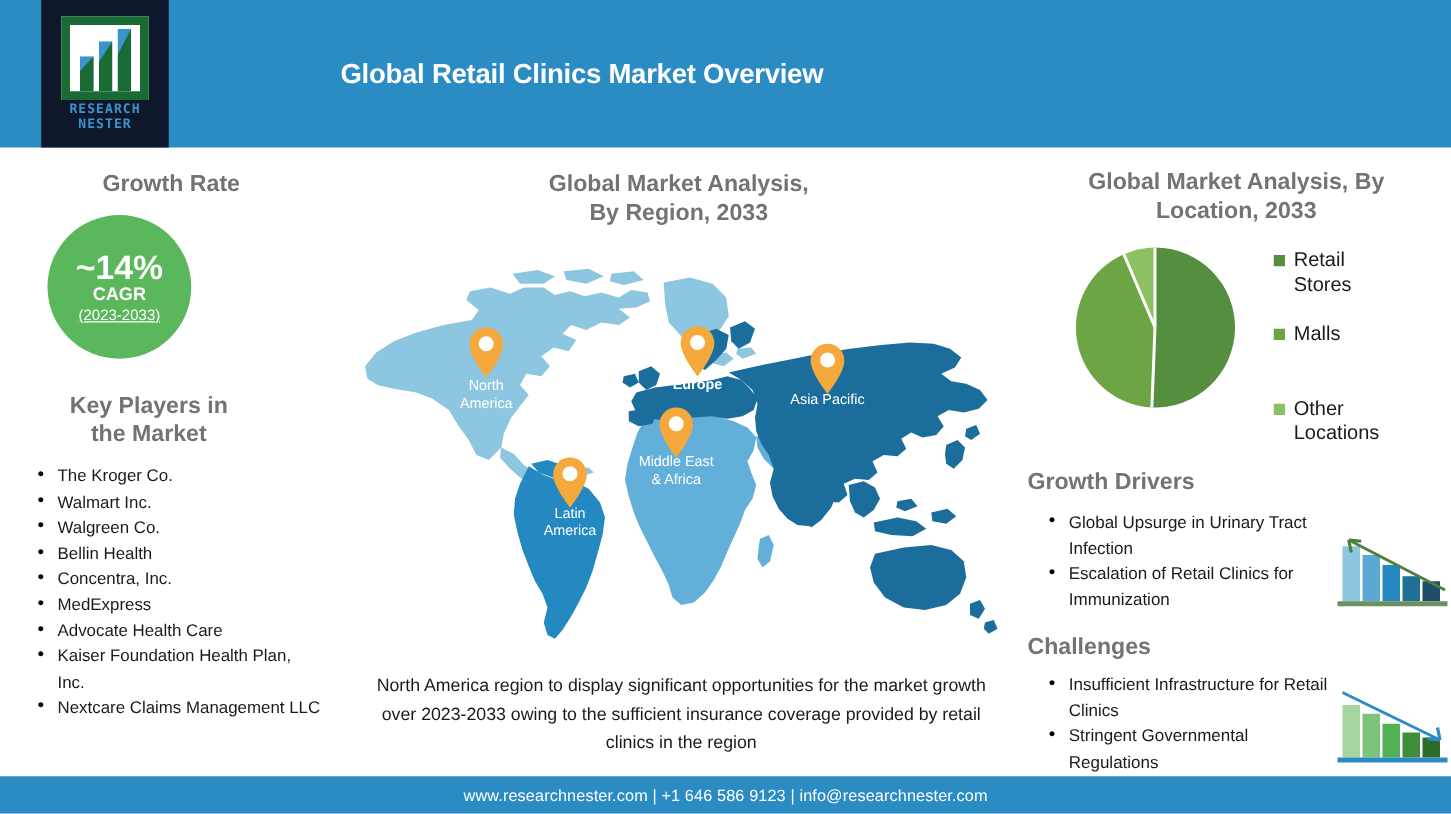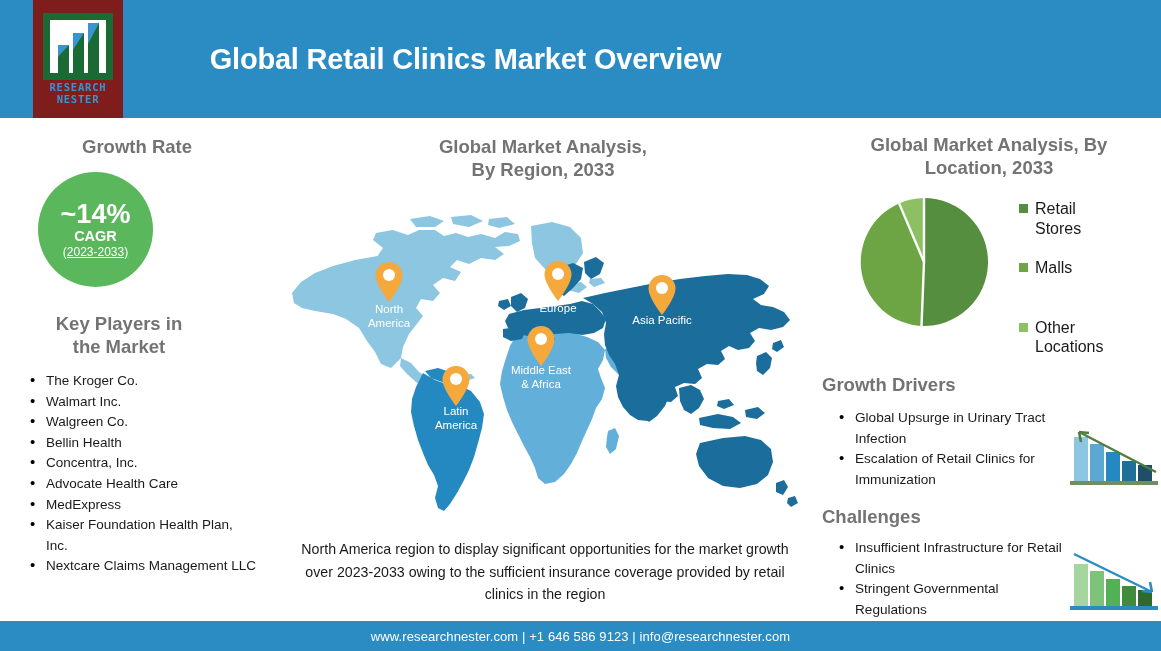--- a/index.html
+++ b/index.html
@@ -7,22 +7,22 @@
     width:1161px; height:651px; overflow:hidden;
     font-family:"Liberation Sans", sans-serif;
     background:#ffffff; position:relative;
   }
   
   #header {
     position:absolute; left:0; top:0; width:1161px; height:118px;
     background:#2B8CC4;
   }
   #logo-box {
-    position:absolute; left:33px; top:0px; width:90px; height:118px;
-    background:#7f1d1d; display:flex; align-items:center; justify-content:center;
+    position:absolute; left:33px; top:0px; width:102px; height:118px;
+    background:#0f172a; display:flex; align-items:center; justify-content:center;
   }
   #logo-inner { width:78px; height:96px; position:relative; }
   #logo-frame {
     position:absolute; left:4px; top:2px; width:70px; height:67px;
     border:7px solid #1A6B33; background:#fff;
   }
   .logo-bar { position:absolute; bottom:0; overflow:hidden; }
   .logo-bar .gtop { position:absolute; left:0; top:0; width:100%; height:100%; background:#3A94CE; }
   .logo-bar .gbot {
     position:absolute; left:0; top:0; width:100%; height:100%; background:#1A6B33;
@@ -30,21 +30,21 @@
   }
   #logo-text {
     position:absolute; left:0; top:70px; width:78px;
     text-align:center; color:#3A94CE;
     font-family:"DejaVu Sans Mono", monospace;
     font-size:10.5px; font-weight:bold; letter-spacing:0.8px; line-height:12px;
   }
   #page-title {
     position:absolute; left:0; top:0; width:931px; height:118px;
     display:flex; align-items:center; justify-content:center;
-    color:#ffffff; font-size:29px; font-weight:bold; letter-spacing:-0.2px;
+    color:#ffffff; font-size:22px; font-weight:bold; letter-spacing:-0.2px;
   }
   
   #footer {
     position:absolute; left:0; bottom:0; width:1161px; height:30px;
     background:#2B8CC4; color:#ffffff; font-size:13px;
     display:flex; align-items:center; justify-content:center; letter-spacing:0.1px;
   }
   
   .sec-head {
     color:#737373; font-weight:bold; font-size:18.5px; line-height:23px;
@@ -146,22 +146,22 @@
 
 <div id="players-head" class="sec-head">
   <span>Key Players in<br>the Market</span>
 </div>
 <ul id="players-list" class="bullets">
   <li>The Kroger Co.</li>
   <li>Walmart Inc.</li>
   <li>Walgreen Co.</li>
   <li>Bellin Health</li>
   <li>Concentra, Inc.</li>
+  <li>MedExpress</li>
   <li>Advocate Health Care</li>
-  <li>MedExpress</li>
   <li>Kaiser Foundation Health Plan, Inc.</li>
   <li>Nextcare Claims Management LLC</li>
 </ul>
 
 <div id="map-head" class="sec-head">Global Market Analysis,<br>By Region, 2033</div>
 
 <div id="map-wrap">
   <svg viewBox="0 0 1040 624" xmlns="http://www.w3.org/2000/svg">
 
     <g fill="#8DC6E0">
@@ -260,21 +260,21 @@
       </svg>
   </div>
   <div class="map-label" style="left:59px; top:95px; width:90px;">North<br>America</div>
 
   <div class="pin" style="left:258px; top:52px;">
     <svg viewBox="0 0 30 42">
         <path d="M15 1 C7.5 1 1.5 7 1.5 14.5 C1.5 24 15 41 15 41 C15 41 28.5 24 28.5 14.5 C28.5 7 22.5 1 15 1 Z" fill="#F5A83C"></path>
         <circle cx="15" cy="14" r="6" fill="#ffffff"></circle>
       </svg>
   </div>
-  <div class="map-label" style="left:228px; top:94px; width:90px;">Europe</div>
+  <div class="map-label" style="left:228px; top:94px; width:90px;font-weight:bold;">Europe</div>
 
   <div class="pin" style="left:362px; top:66px;">
     <svg viewBox="0 0 30 42">
         <path d="M15 1 C7.5 1 1.5 7 1.5 14.5 C1.5 24 15 41 15 41 C15 41 28.5 24 28.5 14.5 C28.5 7 22.5 1 15 1 Z" fill="#F5A83C"></path>
         <circle cx="15" cy="14" r="6" fill="#ffffff"></circle>
       </svg>
   </div>
   <div class="map-label" style="left:332px; top:106px; width:90px;">Asia Pacific</div>
 
   <div class="pin" style="left:241px; top:117px;">

